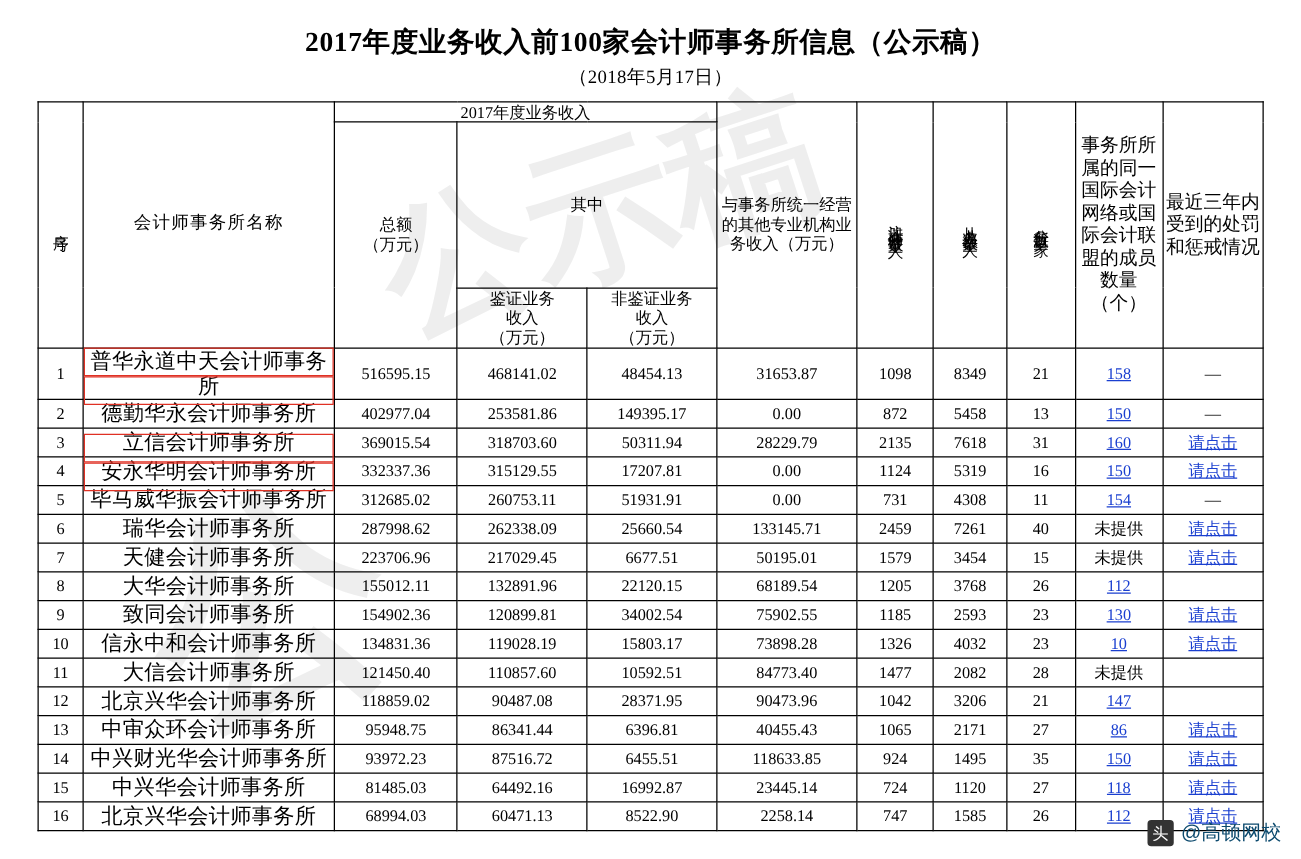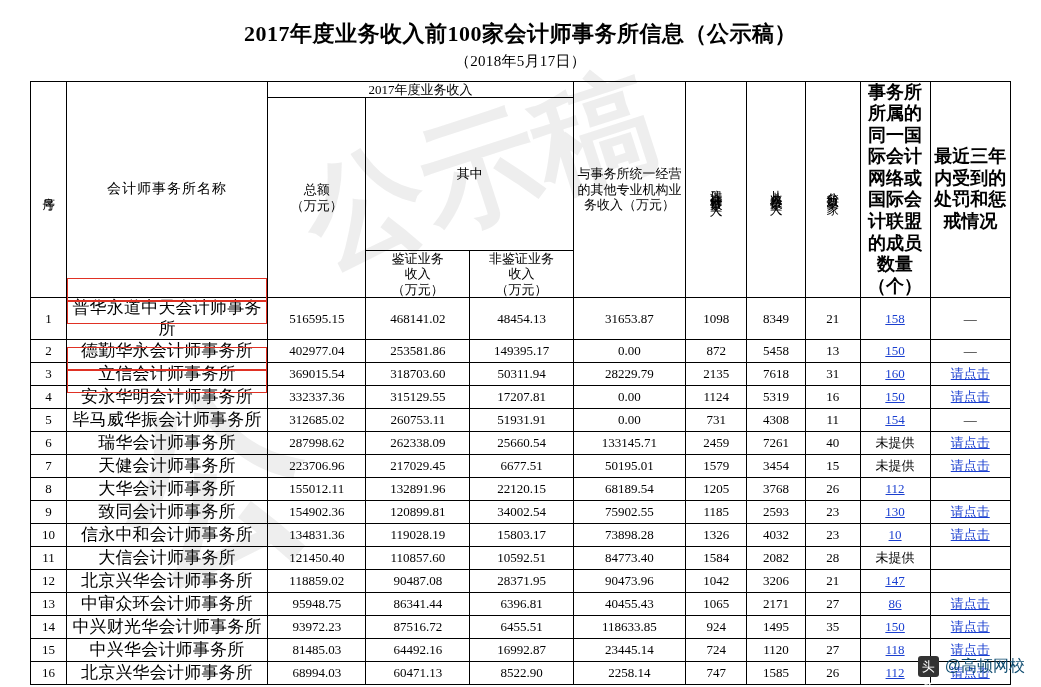--- a/index.html
+++ b/index.html
@@ -83,24 +83,23 @@
     margin: 0 auto;
     line-height: 1.3;
     font-size: 12.5px;
   }
   .hdr-center-multi {
     font-size: 13px;
     line-height: 1.35;
     padding: 4px 6px;
   }
   .hdr-small-multi {
-    font-size: 18px;
+    font-size: 15px;
     line-height: 1.3;
     padding: 3px 2px;
-    font-weight: bold;
   }
   tbody td {
     height: 22px;
     font-size: 13px;
     font-family: "Liberation Serif", "DejaVu Serif", serif;
   }
   td.num {
     text-align: right;
     padding-right: 6px;
     font-family: "Liberation Serif", "DejaVu Serif", serif;
@@ -378,21 +377,21 @@
             <td class="center"><span class="link">10</span></td>
             <td class="center"><span class="link">请点击</span></td>
           </tr>
           <tr>
             <td class="seq">11</td>
             <td class="firm">大信会计师事务所</td>
             <td class="num">121450.40</td>
             <td class="num">110857.60</td>
             <td class="num">10592.51</td>
             <td class="num">84773.40</td>
-            <td class="num">1584</td>
+            <td class="num">1477</td>
             <td class="num">2082</td>
             <td class="num">28</td>
             <td class="center">未提供</td>
             <td class="center"></td>
           </tr>
           <tr>
             <td class="seq">12</td>
             <td class="firm">北京兴华会计师事务所</td>
             <td class="num">118859.02</td>
             <td class="num">90487.08</td>

